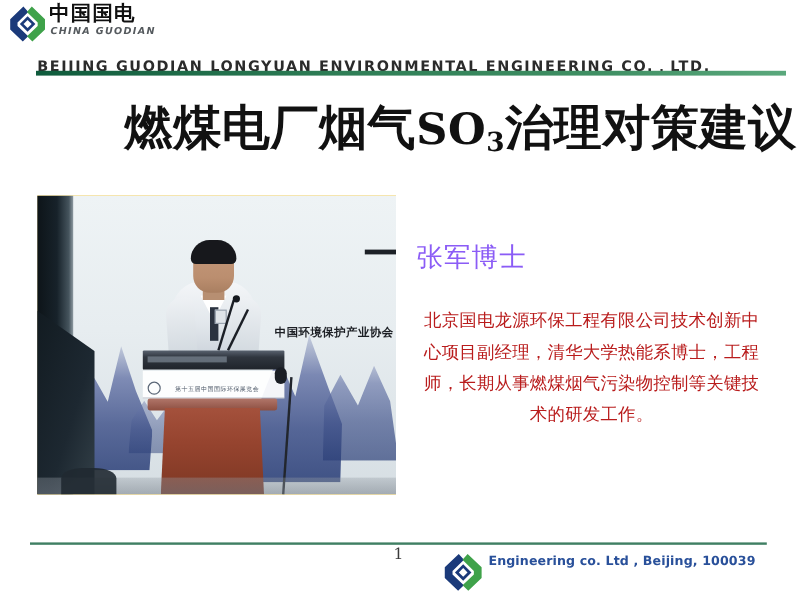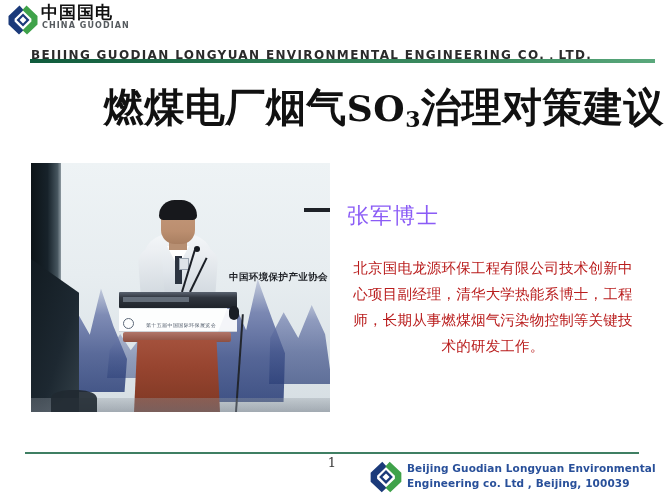--- a/index.html
+++ b/index.html
@@ -42,20 +42,21 @@
   }
   .brand-en-small {
     position: absolute;
     left: 42px; top: 21px;
     font-size: 8px;
     font-weight: 600;
     letter-spacing: 1.1px;
     color: #555a5e;
     line-height: 9px;
     white-space: nowrap;
+    font-style: italic;
   }
   .brand-cn-main {
     position: absolute;
     left: 29px; top: 29px;
     font-size: 22px;
     font-weight: 700;
     letter-spacing: 0.5px;
     color: #0d0d0d;
     line-height: 24px;
     white-space: nowrap;
@@ -462,15 +463,14 @@
     <g>
       <path d="M13.5 1.5 L2.5 12 L2.5 20.5 L13 30.5 L17.5 26.2 L8.6 17.6 L8.6 14.8 L17.6 6.0 Z" fill="#1b3a7a"></path>
       <path d="M20.5 1.5 L31.5 12 L31.5 20.5 L21 30.5 L16.5 26.2 L25.4 17.6 L25.4 14.8 L16.4 6.0 Z" fill="#3fa24a"></path>
       <path d="M17 9.5 L23.5 16 L17 22.5 L10.5 16 Z" fill="#1b3a7a"></path>
       <path d="M17 12.6 L20.4 16 L17 19.4 L13.6 16 Z" fill="#ffffff"></path>
     </g>
   </svg>
 </div>
 
 <div class="footer-text">
-  <div>Beijing Guodian Longyuan Environmental</div>
   <div>Engineering co. Ltd , Beijing, 100039</div>
 </div>
 
 </body></html>

